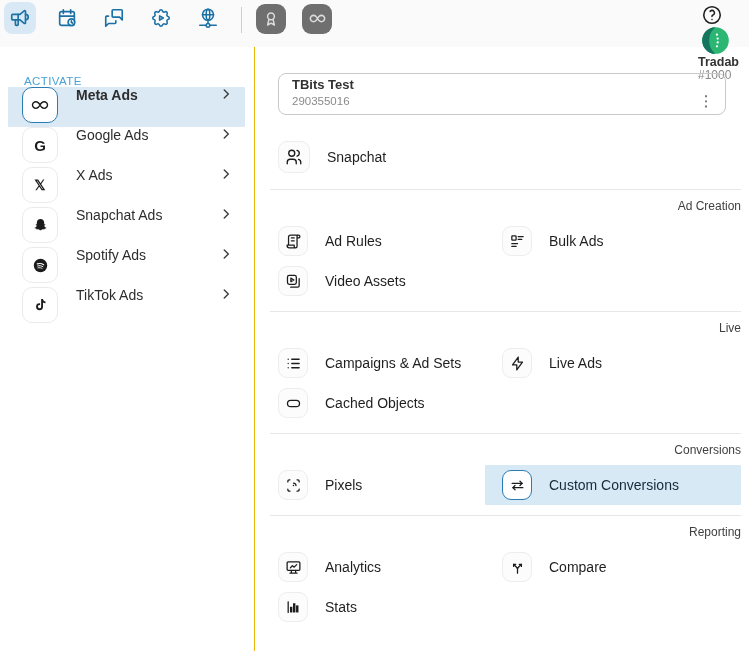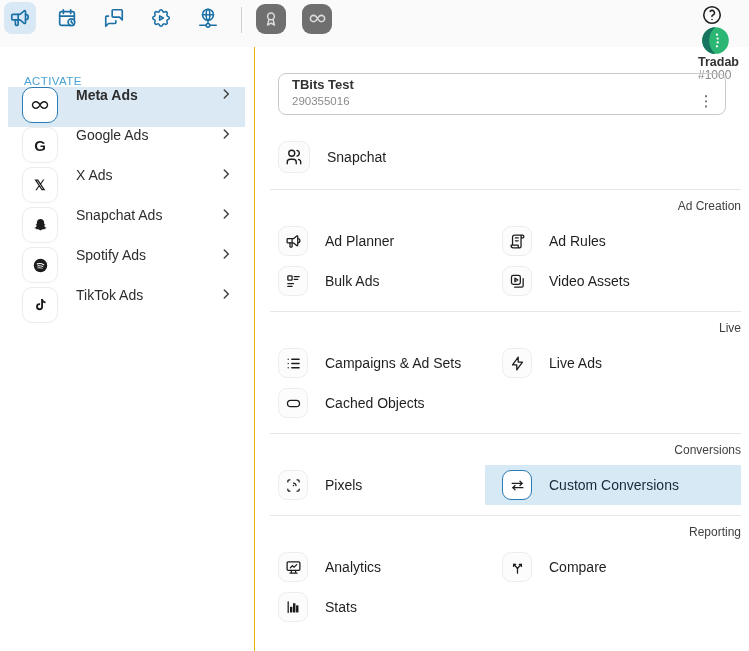--- a/index.html
+++ b/index.html
@@ -278,30 +278,20 @@
       </span>
       <span class="item-label">Snapchat</span>
     </div>
 
     <div class="section">
       <div class="section-title">Ad Creation</div>
       <div class="grid">
         <div class="cell">
           <span class="item-icon">
             <svg width="17" height="17" viewBox="0 0 24 24" fill="none" stroke="currentColor" stroke-width="1.8" stroke-linecap="round" stroke-linejoin="round">
-                <path d="M18 8a3 3 0 0 1 0 6"></path>
-                <path d="M10 8v11a1 1 0 0 1-1 1h-1a1 1 0 0 1-1-1v-5"></path>
-                <path d="M12 8l4.524-3.77A.9.9 0 0 1 18 4.922v12.156a.9.9 0 0 1-1.476.692L12 14H4a1 1 0 0 1-1-1V9a1 1 0 0 1 1-1h8"></path>
-              </svg>
-          </span>
-          <span class="item-label">Ad Planner</span>
-        </div>
-        <div class="cell">
-          <span class="item-icon">
-            <svg width="17" height="17" viewBox="0 0 24 24" fill="none" stroke="currentColor" stroke-width="1.8" stroke-linecap="round" stroke-linejoin="round">
                 <path d="M15 21H6a3 3 0 0 1-3-3v-1h10v2a2 2 0 0 0 4 0V5a2 2 0 1 1 2 2h-2m2-4H8a3 3 0 0 0-3 3v11"></path>
                 <path d="M9 7h4M9 11h4"></path>
               </svg>
           </span>
           <span class="item-label">Ad Rules</span>
         </div>
         <div class="cell">
           <span class="item-icon">
             <svg width="17" height="17" viewBox="0 0 24 24" fill="none" stroke="currentColor" stroke-width="1.8" stroke-linecap="round" stroke-linejoin="round">
                 <rect x="4" y="4" width="6" height="6" rx="1"></rect>

